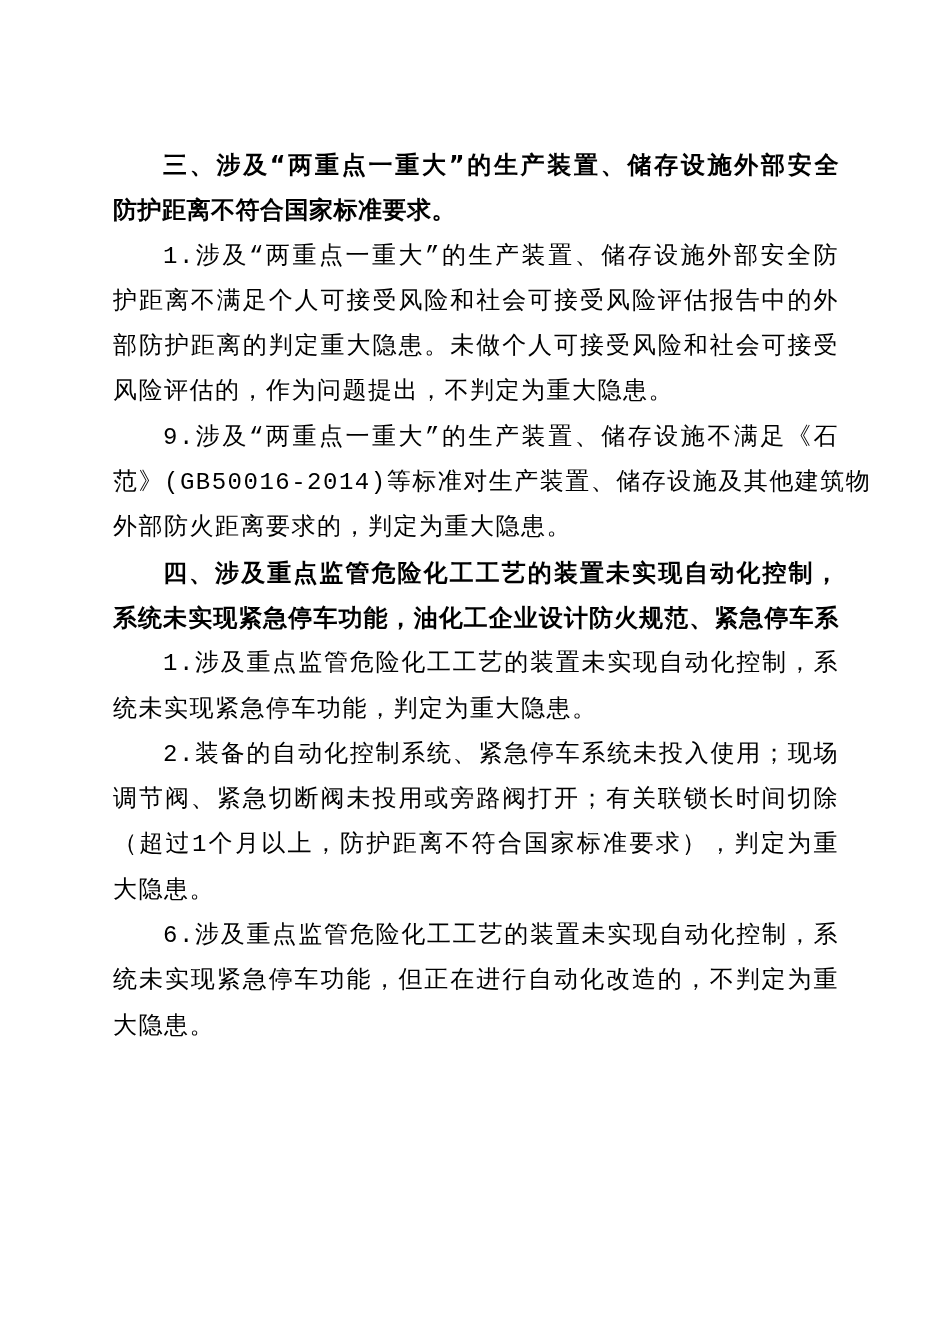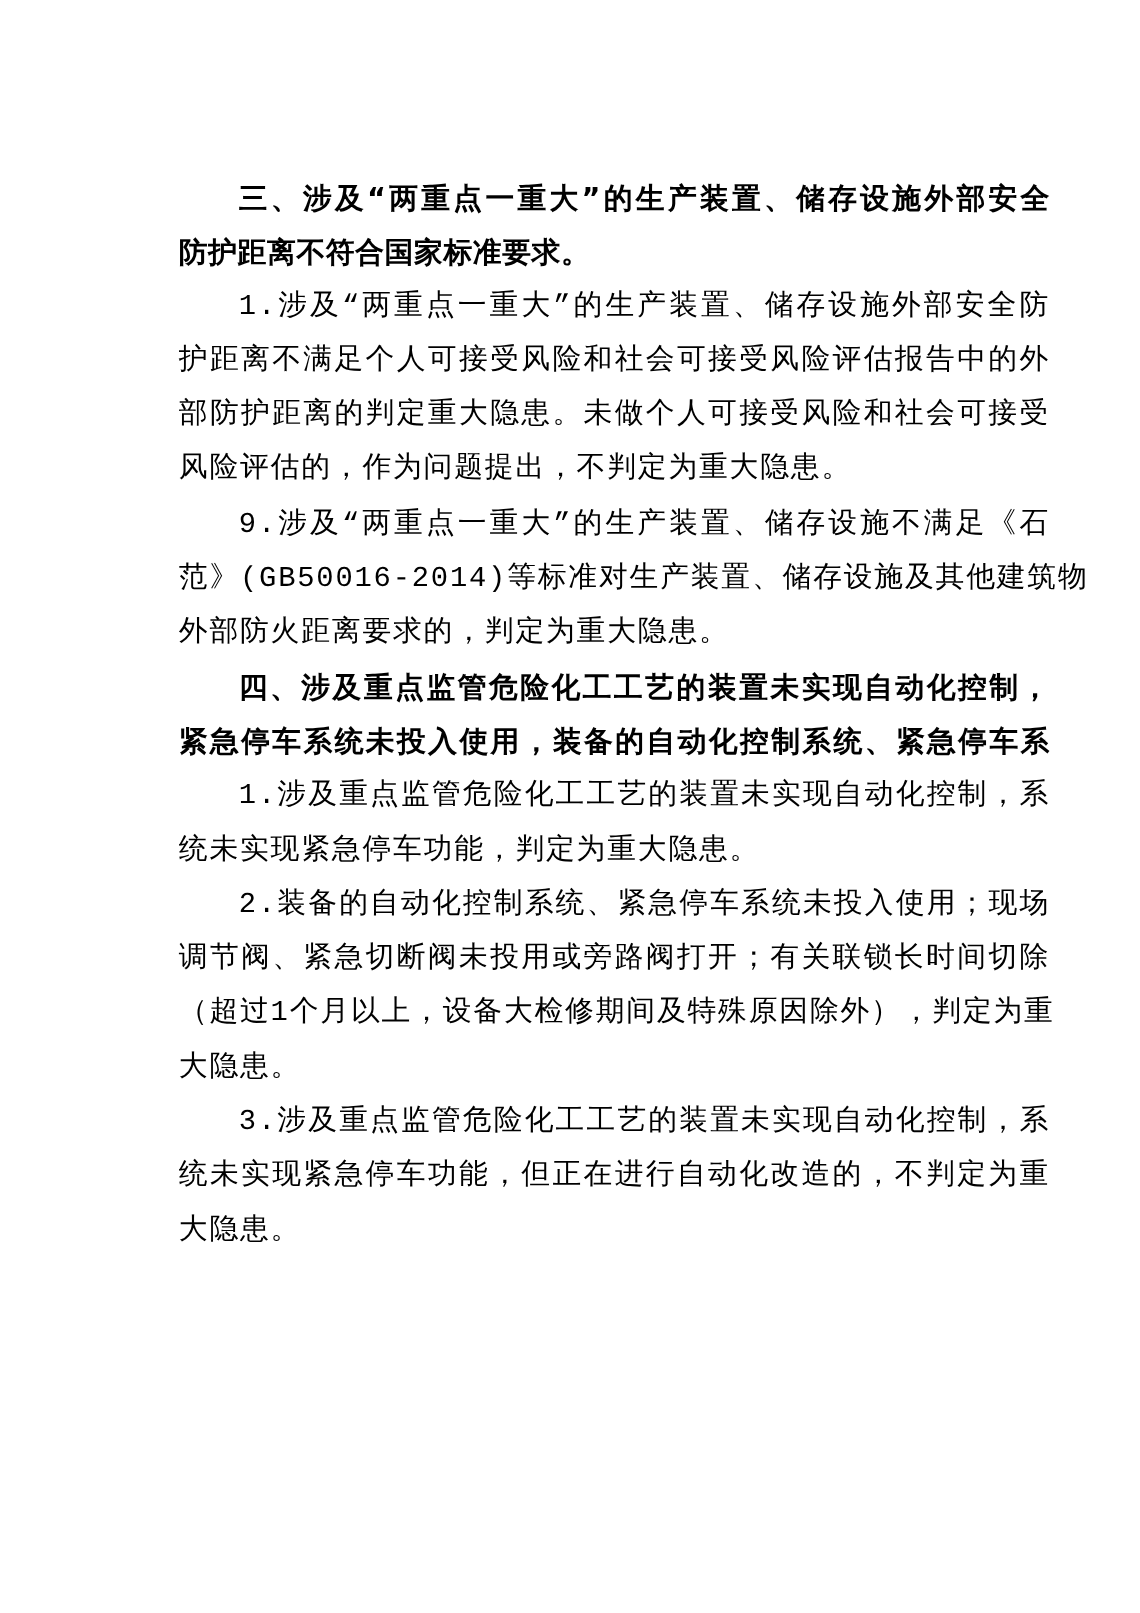--- a/index.html
+++ b/index.html
@@ -12,21 +12,20 @@
       height: 1344px;
       position: relative;
       overflow: hidden;
       color: #000000;
     }
     .page {
       position: absolute;
       left: 113px;
       top: 143px;
       width: 726px;
-      margin-left: 36px;
     }
     .para {
       margin: 0;
       padding: 0;
     }
     .line {
       display: block;
       height: 45.3px;
       line-height: 45.3px;
       font-size: 24px;
@@ -69,34 +68,34 @@
   </div>
 
   <div class="para body-para">
     <span class="line indent">9.涉及“两重点一重大”的生产装置、储存设施不满足《石</span>
     <span class="line">范》(GB50016-2014)等标准对生产装置、储存设施及其他建筑物</span>
     <span class="line last">外部防火距离要求的，判定为重大隐患。</span>
   </div>
 
   <div class="para heading">
     <span class="line indent">四、涉及重点监管危险化工工艺的装置未实现自动化控制，</span>
-    <span class="line">紧急停车系统未投入使用，装备的自动化控制系统、紧急停车系</span>
+    <span class="line">系统未实现紧急停车功能，油化工企业设计防火规范、紧急停车系</span>
   </div>
 
   <div class="para body-para">
     <span class="line indent">1.涉及重点监管危险化工工艺的装置未实现自动化控制，系</span>
     <span class="line last">统未实现紧急停车功能，判定为重大隐患。</span>
   </div>
 
   <div class="para body-para">
     <span class="line indent">2.装备的自动化控制系统、紧急停车系统未投入使用；现场</span>
     <span class="line">调节阀、紧急切断阀未投用或旁路阀打开；有关联锁长时间切除</span>
-    <span class="line">（超过1个月以上，设备大检修期间及特殊原因除外），判定为重</span>
+    <span class="line">（超过1个月以上，防护距离不符合国家标准要求），判定为重</span>
     <span class="line last">大隐患。</span>
   </div>
 
   <div class="para body-para">
-    <span class="line indent">3.涉及重点监管危险化工工艺的装置未实现自动化控制，系</span>
+    <span class="line indent">6.涉及重点监管危险化工工艺的装置未实现自动化控制，系</span>
     <span class="line">统未实现紧急停车功能，但正在进行自动化改造的，不判定为重</span>
     <span class="line last">大隐患。</span>
   </div>
 
 </div>
 
 </body></html>

